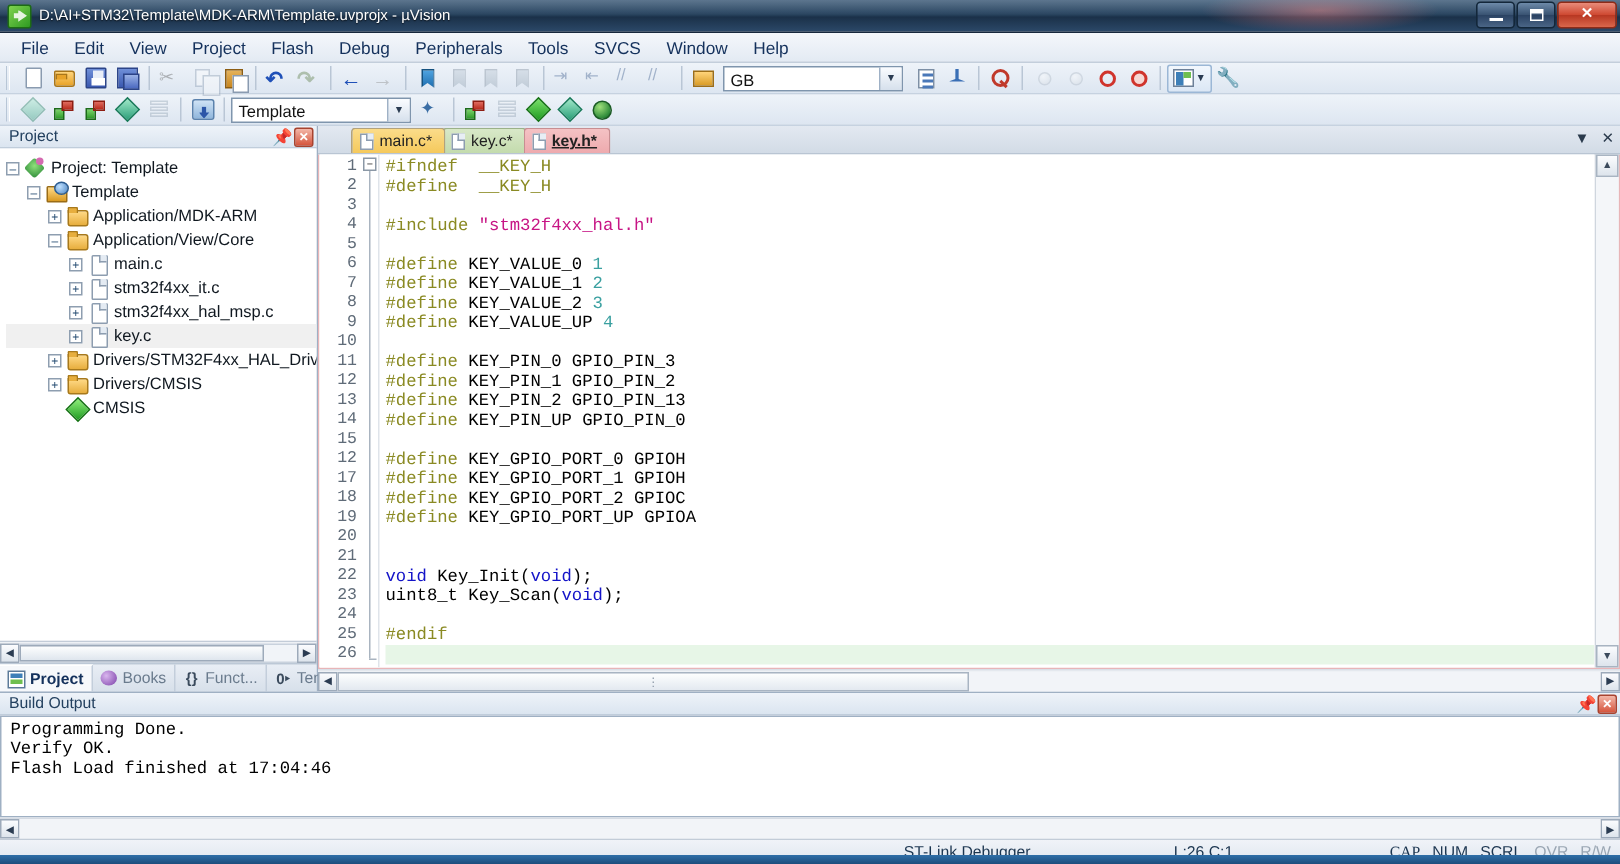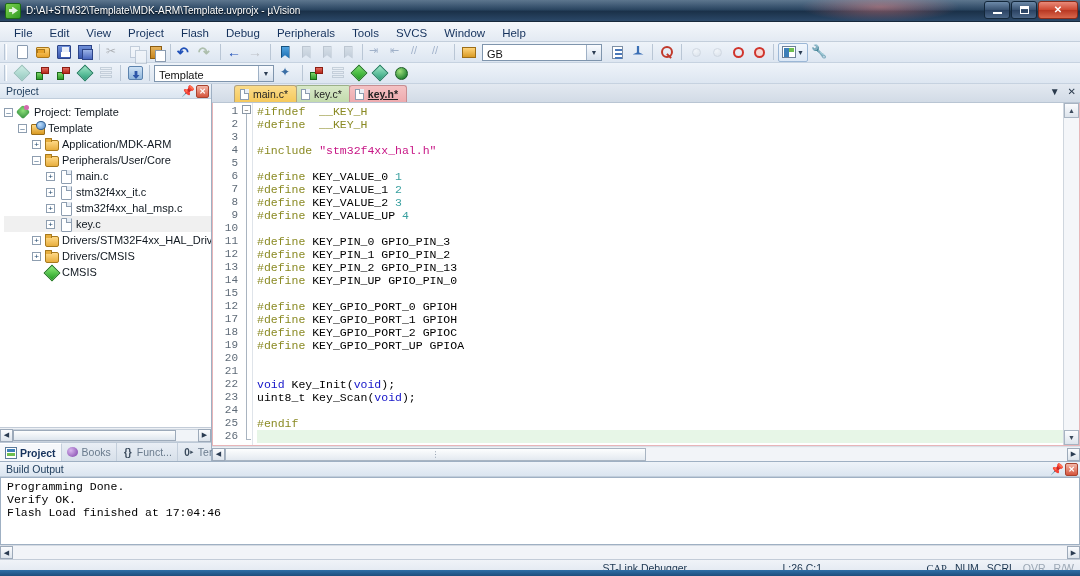--- a/index.html
+++ b/index.html
@@ -542,21 +542,21 @@
             <span>Template</span>
           </div>
           <div class="trow" style="padding-left: 28px;">
             <span class="tog">+</span>
             <span class="tico folder"></span>
             <span>Application/MDK-ARM</span>
           </div>
           <div class="trow" style="padding-left: 28px;">
             <span class="tog">–</span>
             <span class="tico folder"></span>
-            <span>Peripherals/User/Core</span>
+            <span>Application/View/Core</span>
           </div>
           <div class="trow" style="padding-left: 42px;">
             <span class="tog">+</span>
             <span class="tico file"></span>
             <span>main.c</span>
           </div>
           <div class="trow" style="padding-left: 42px;">
             <span class="tog">+</span>
             <span class="tico file"></span>
             <span>stm32f4xx_it.c</span>

